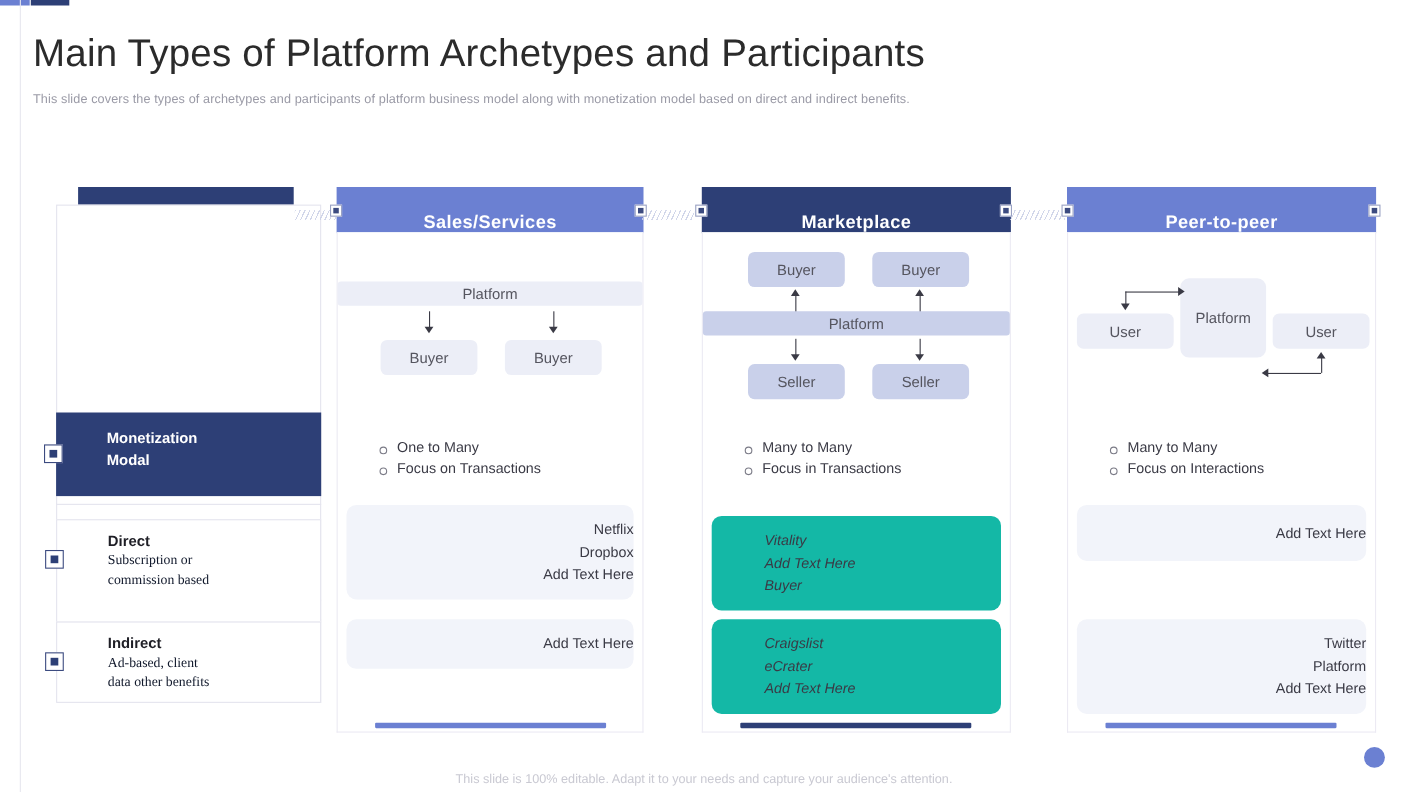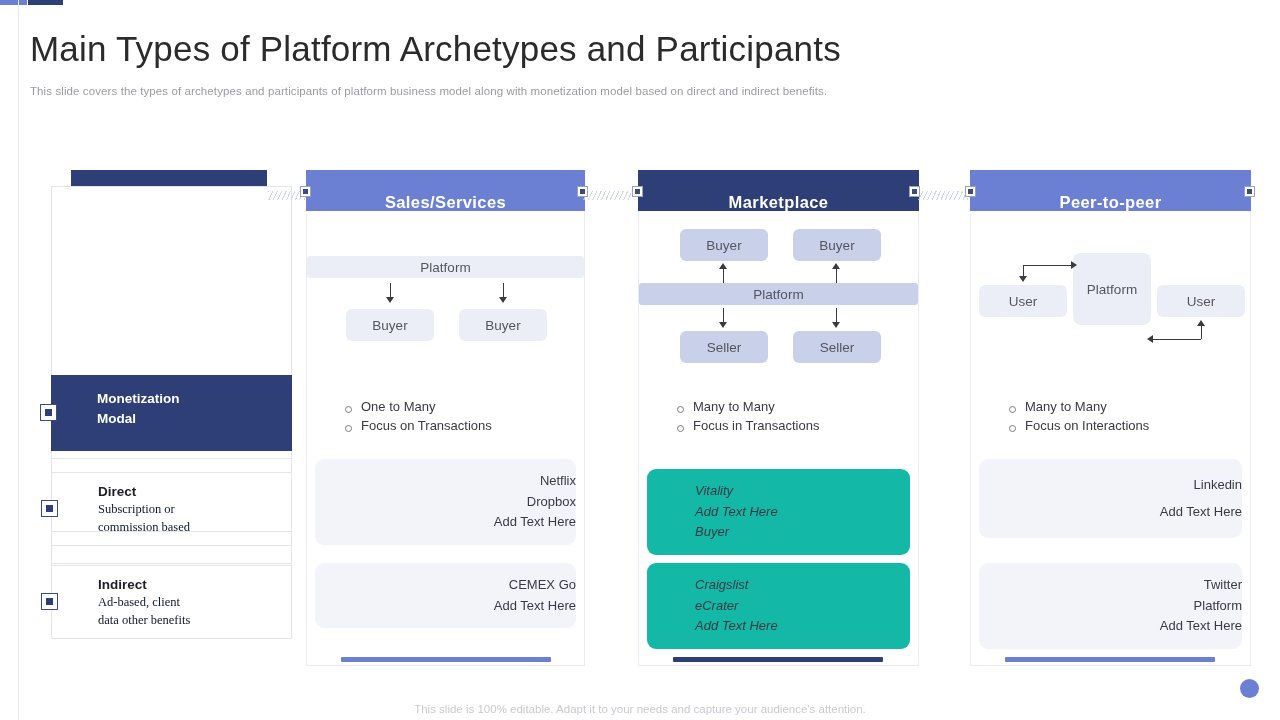--- a/index.html
+++ b/index.html
@@ -178,21 +178,21 @@
 <div class="arch-divider" style="top:458px;"></div>
 <div class="arch-divider" style="top:545px;"></div>
 <div class="arch-divider" style="top:563px;"></div>
 
 <div class="monetization-box">
   <div class="sq-marker" style="top:29px;"></div>
   <div>Monetization</div>
   <div>Modal</div>
 </div>
 
-<div class="bullet-box" style="top:472px; height:60px;">
+<div class="bullet-box" style="top:472px; height:94px;">
   <div class="sq-marker" style="top:27px;"></div>
   <div class="bullet-title">Direct</div>
   <div class="bullet-body">Subscription or</div>
   <div class="bullet-body">commission based</div>
 </div>
 
 <div class="bullet-box" style="top:565px; height:74px;">
   <div class="sq-marker" style="top:27px;"></div>
   <div class="bullet-title">Indirect</div>
   <div class="bullet-body">Ad-based, client</div>
@@ -244,21 +244,20 @@
     </div>
   </div>
 
   <div class="text-card lightblue" style="top:248px;">
     <div>Netflix</div>
     <div>Dropbox</div>
     <div>Add Text Here</div>
   </div>
 
   <div class="text-card lightblue" style="top:352px;">
-    <div>CEMEX Go</div>
     <div>Add Text Here</div>
   </div>
 
   <div class="accent-bar" style="left:34px; width:210px; bottom:3px; background:#6b80d2;"></div>
 </div>
 
 <div class="col-head navy" style="left:638px; top:170px; width:281px;">
   <span>Marketplace</span>
 </div>
 <div class="col-body" style="left:638px; width:281px;">
@@ -352,21 +351,20 @@
       <span class="circ"></span>
       <span>Many to Many</span>
     </div>
     <div class="feature-item">
       <span class="circ"></span>
       <span>Focus on Interactions</span>
     </div>
   </div>
 
   <div class="text-card lightblue wideline" style="top:248px;">
-    <div>Linkedin</div>
     <div>Add Text Here</div>
   </div>
 
   <div class="text-card lightblue" style="top:352px;">
     <div>Twitter</div>
     <div>Platform</div>
     <div>Add Text Here</div>
   </div>
 
   <div class="accent-bar" style="left:34px; width:210px; bottom:3px; background:#6b80d2;"></div>

